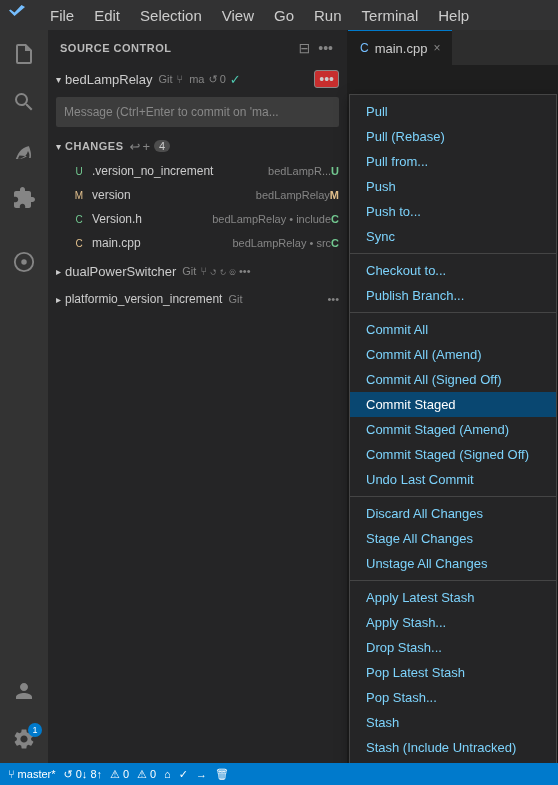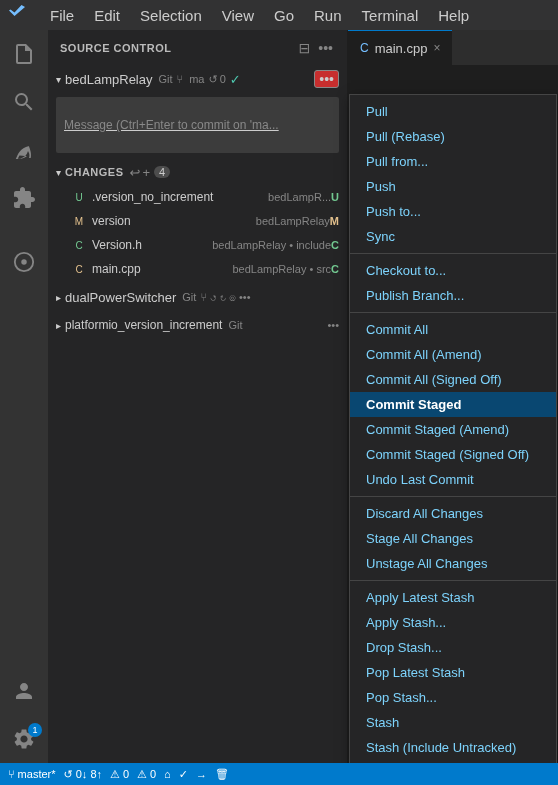--- a/index.html
+++ b/index.html
@@ -159,25 +159,24 @@
 
     
     .commit-input-row {
       padding: 4px 8px;
     }
     .commit-input {
       width: 100%;
       background: #3c3c3c;
       border: none;
       color: #cccccc;
-      padding: 21px 8px;
+      padding: 8px 8px;
       font-size: 12px;
       border-radius: 2px;
       outline: none;
-      text-decoration: underline;
     }
     .commit-input::placeholder { color: #888888; }
 
     
     .changes-section {
       padding: 2px 0;
     }
     .changes-header {
       display: flex;
       align-items: center;
@@ -258,21 +257,20 @@
     .menu-item {
       padding: 5px 16px;
       cursor: pointer;
       color: #7dd3fc;
       font-size: 13px;
       white-space: nowrap;
     }
     .menu-item.active, .menu-item.highlighted {
       background: #094771;
       color: #ffffff;
-      font-weight: bold;
     }
     .menu-separator {
       height: 1px;
       background: #454545;
       margin: 4px 0;
     }
 
     
     .editor-area {
       flex: 1;

